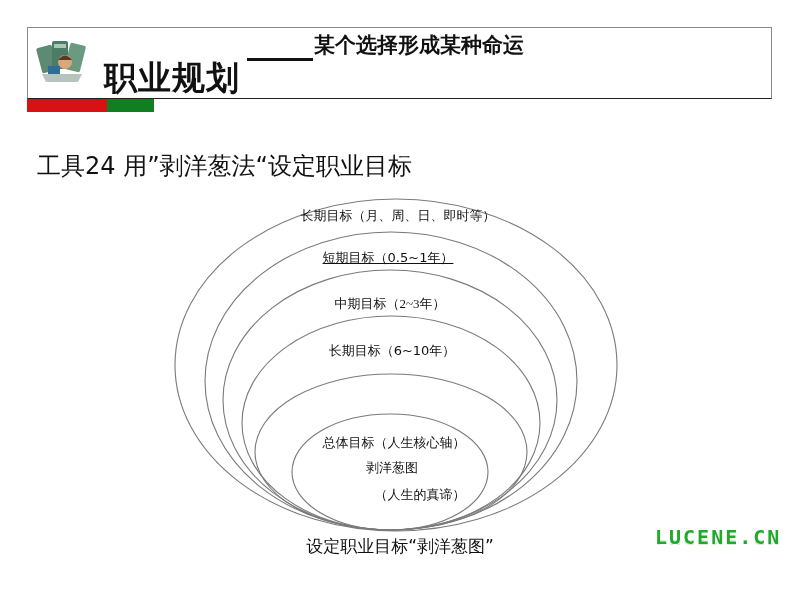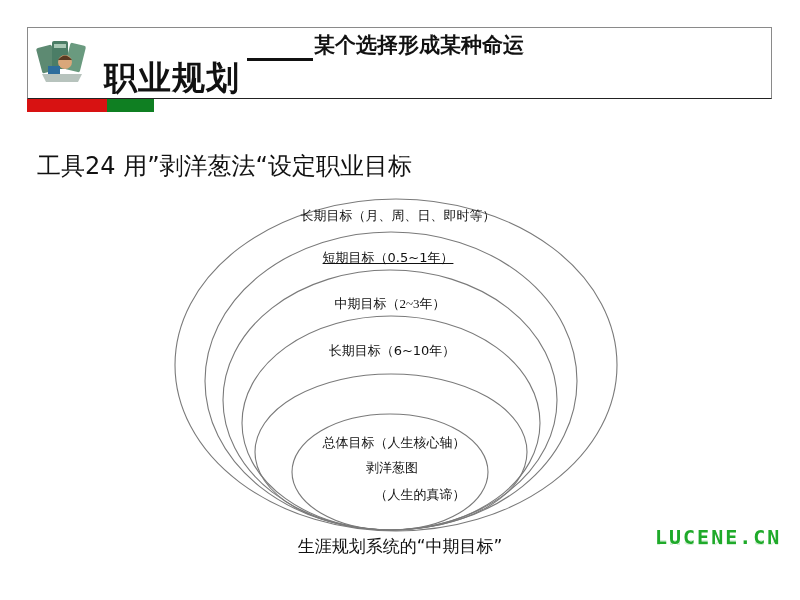--- a/index.html
+++ b/index.html
@@ -61,16 +61,16 @@
 </svg>
 
 <div class="ring-label" style="left:398px; top:208px;">长期目标（月、周、日、即时等）</div>
 <div class="ring-label" style="left:388px; top:250px;text-decoration:underline;">短期目标（0.5~1年）</div>
 <div class="ring-label" style="left:390px; top:296px;font-family:Liberation Serif, serif;">中期目标（2~3年）</div>
 <div class="ring-label" style="left:392px; top:343px;">长期目标（6~10年）</div>
 <div class="ring-label" style="left:394px; top:390px;margin-top:45px;">总体目标（人生核心轴）</div>
 <div class="ring-label" style="left:392px; top:460px;">剥洋葱图</div>
 <div class="ring-label" style="left:392px; top:487px;margin-left:28px;">（人生的真谛）</div>
 
-<div class="caption">生涯规划系统的“中期目标”</div>
+<div class="caption">设定职业目标“剥洋葱图”</div>
 
 <div class="watermark">LUCENE.CN</div>
 <div class="watermark-reflect">LUCENE.CN</div>
 
 </body></html>

